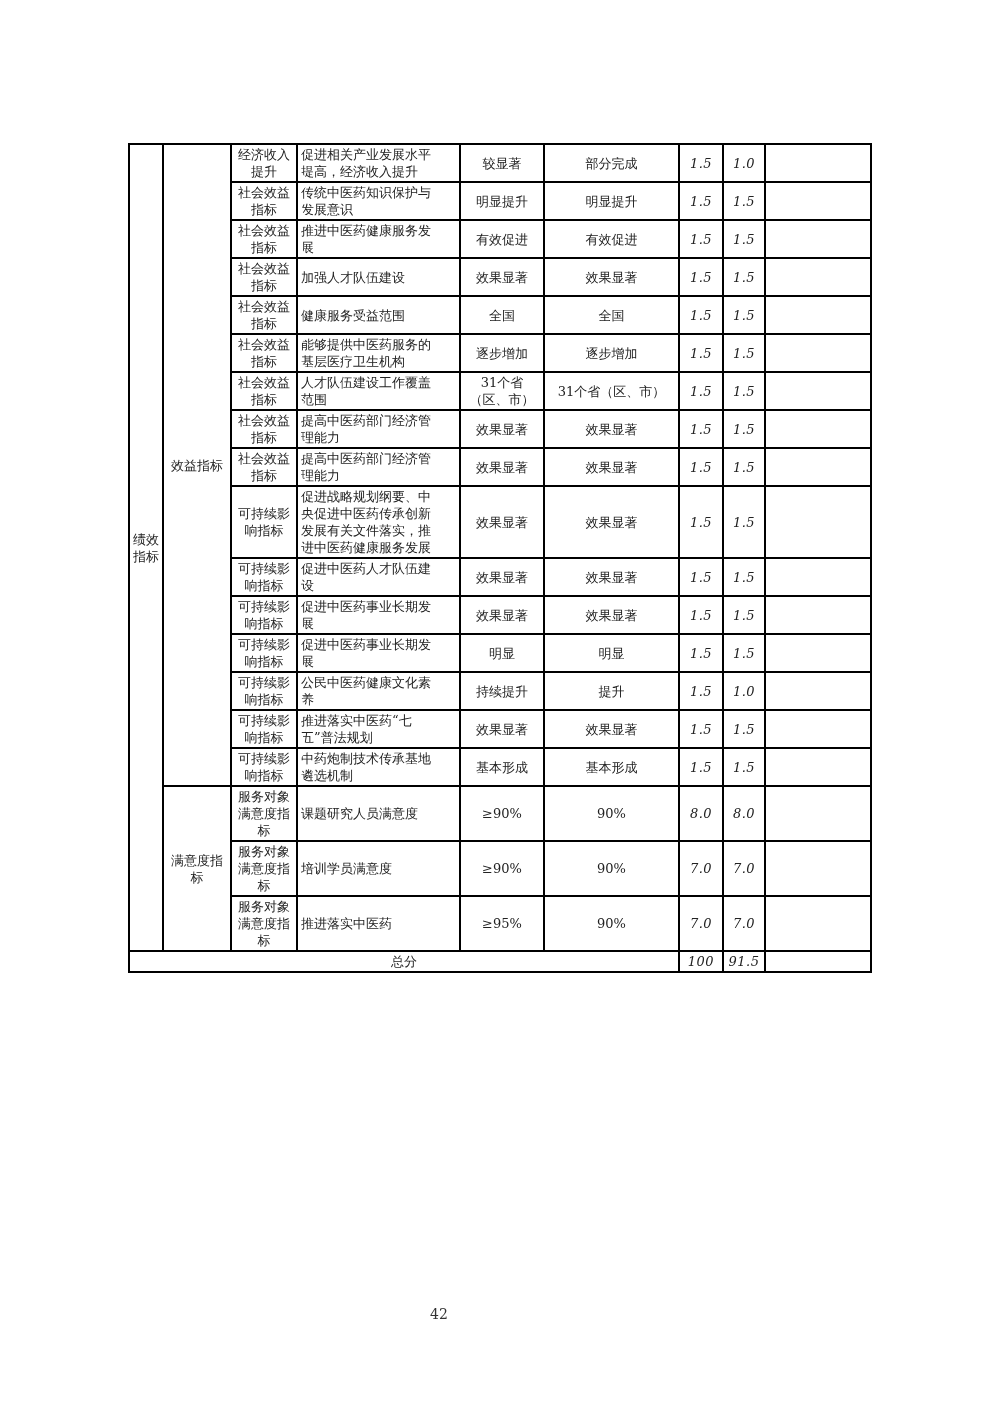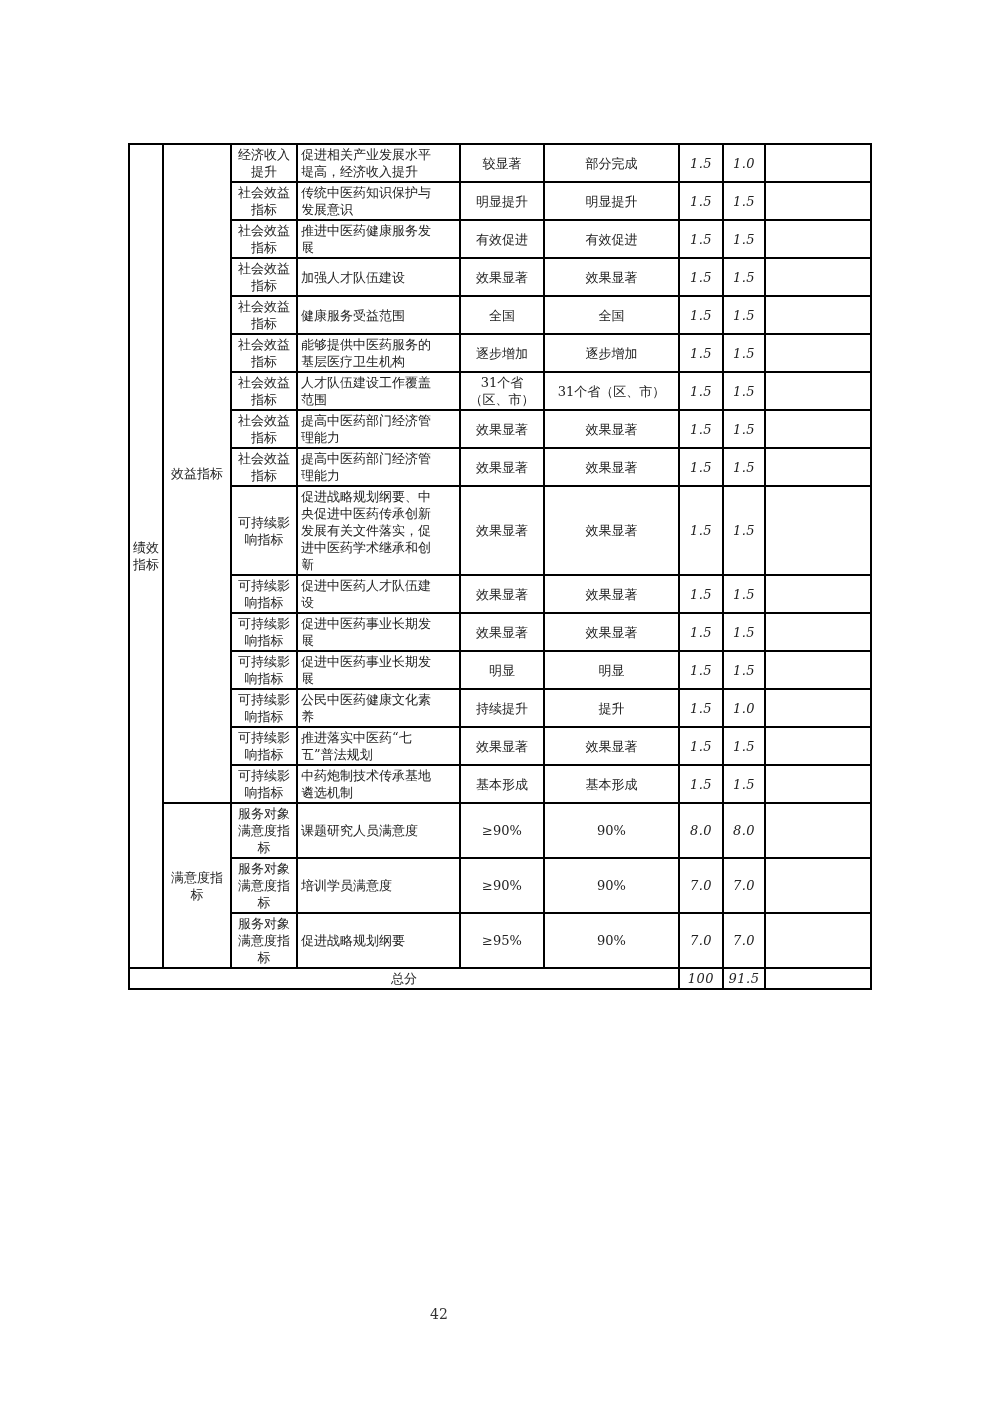--- a/index.html
+++ b/index.html
@@ -145,21 +145,21 @@
       <td>社会效益指标</td>
       <td class="cell-indicator">提高中医药部门经济管理能力</td>
       <td>效果显著</td>
       <td>效果显著</td>
       <td class="cell-num">1.5</td>
       <td class="cell-num">1.5</td>
       <td></td>
     </tr>
     <tr style="height:72px">
       <td>可持续影响指标</td>
-      <td class="cell-indicator">促进战略规划纲要、中央促进中医药传承创新发展有关文件落实，促进中医药学术继承和创新</td>
+      <td class="cell-indicator">促进战略规划纲要、中央促进中医药传承创新发展有关文件落实，推进中医药健康服务发展</td>
       <td>效果显著</td>
       <td>效果显著</td>
       <td class="cell-num">1.5</td>
       <td class="cell-num">1.5</td>
       <td></td>
     </tr>
     <tr style="height:32px">
       <td>可持续影响指标</td>
       <td class="cell-indicator">促进中医药人才队伍建设</td>
       <td>效果显著</td>
@@ -227,21 +227,21 @@
       <td>服务对象满意度指标</td>
       <td class="cell-indicator">培训学员满意度</td>
       <td>≥90%</td>
       <td>90%</td>
       <td class="cell-num">7.0</td>
       <td class="cell-num">7.0</td>
       <td></td>
     </tr>
     <tr style="height:48px">
       <td>服务对象满意度指标</td>
-      <td class="cell-indicator">促进战略规划纲要</td>
+      <td class="cell-indicator">推进落实中医药</td>
       <td>≥95%</td>
       <td>90%</td>
       <td class="cell-num">7.0</td>
       <td class="cell-num">7.0</td>
       <td></td>
     </tr>
     <tr style="height:19px">
       <td colspan="6">总分</td>
       <td class="cell-num">100</td>
       <td class="cell-num">91.5</td>

